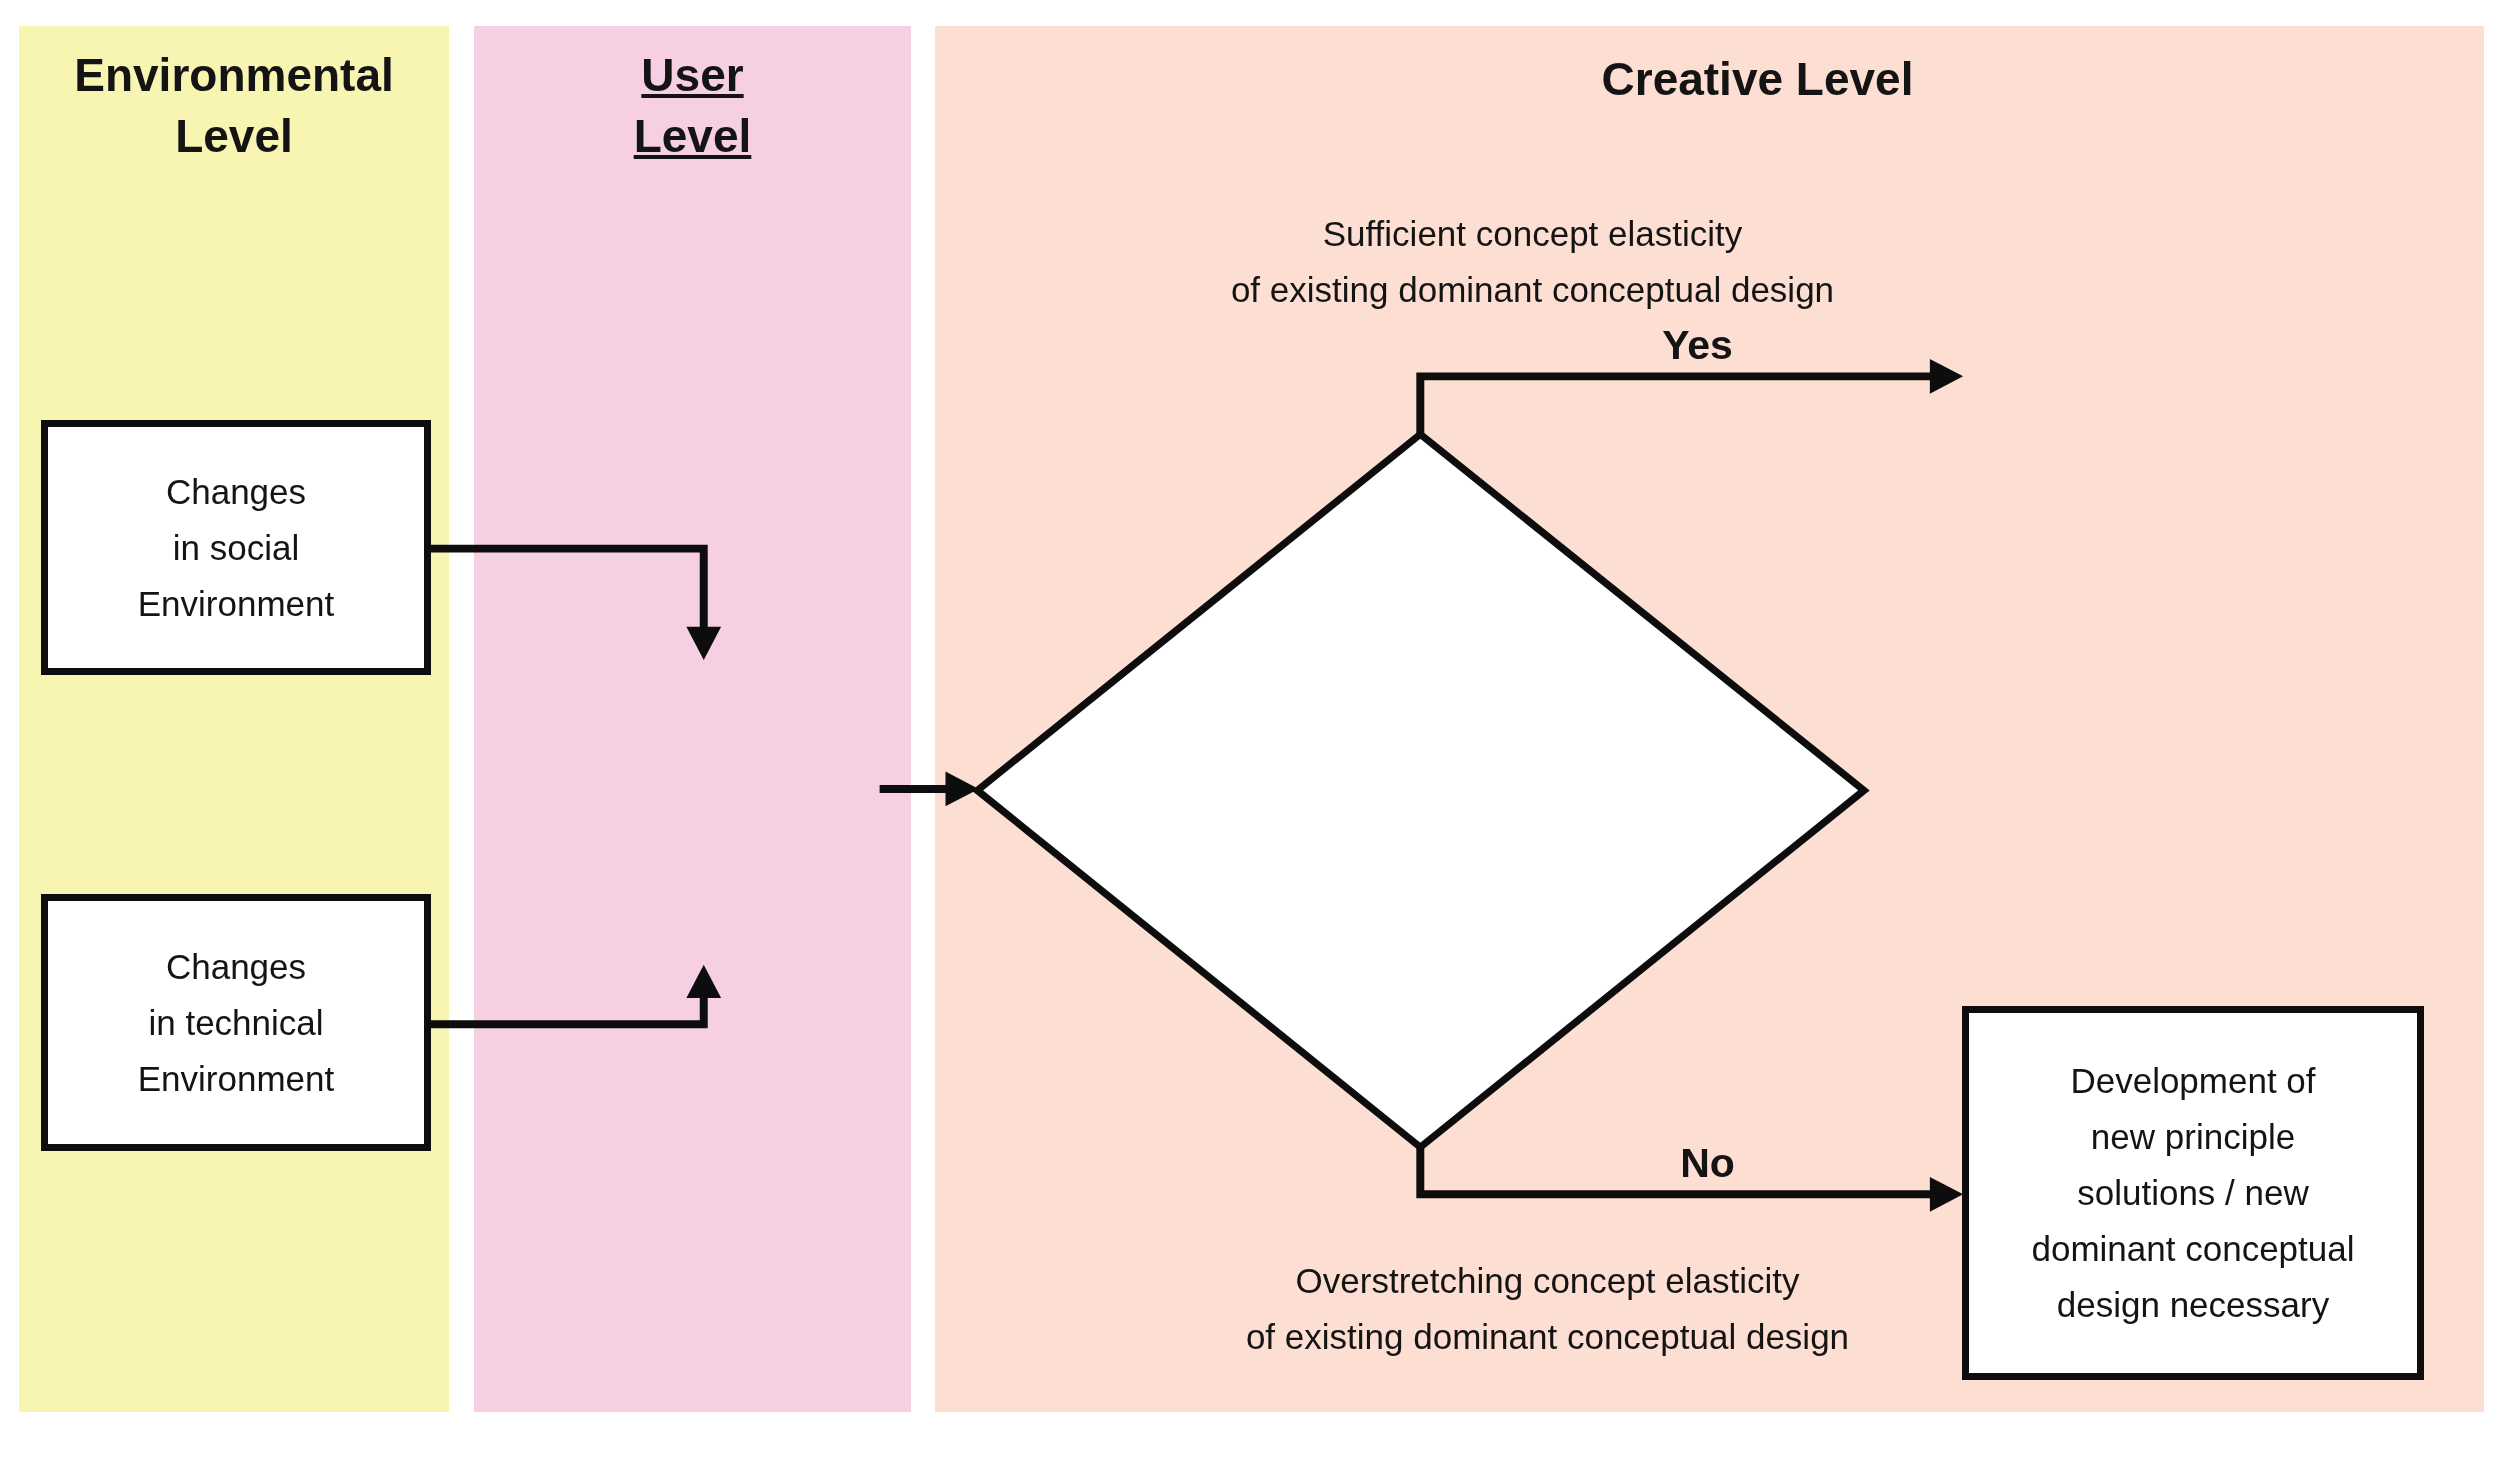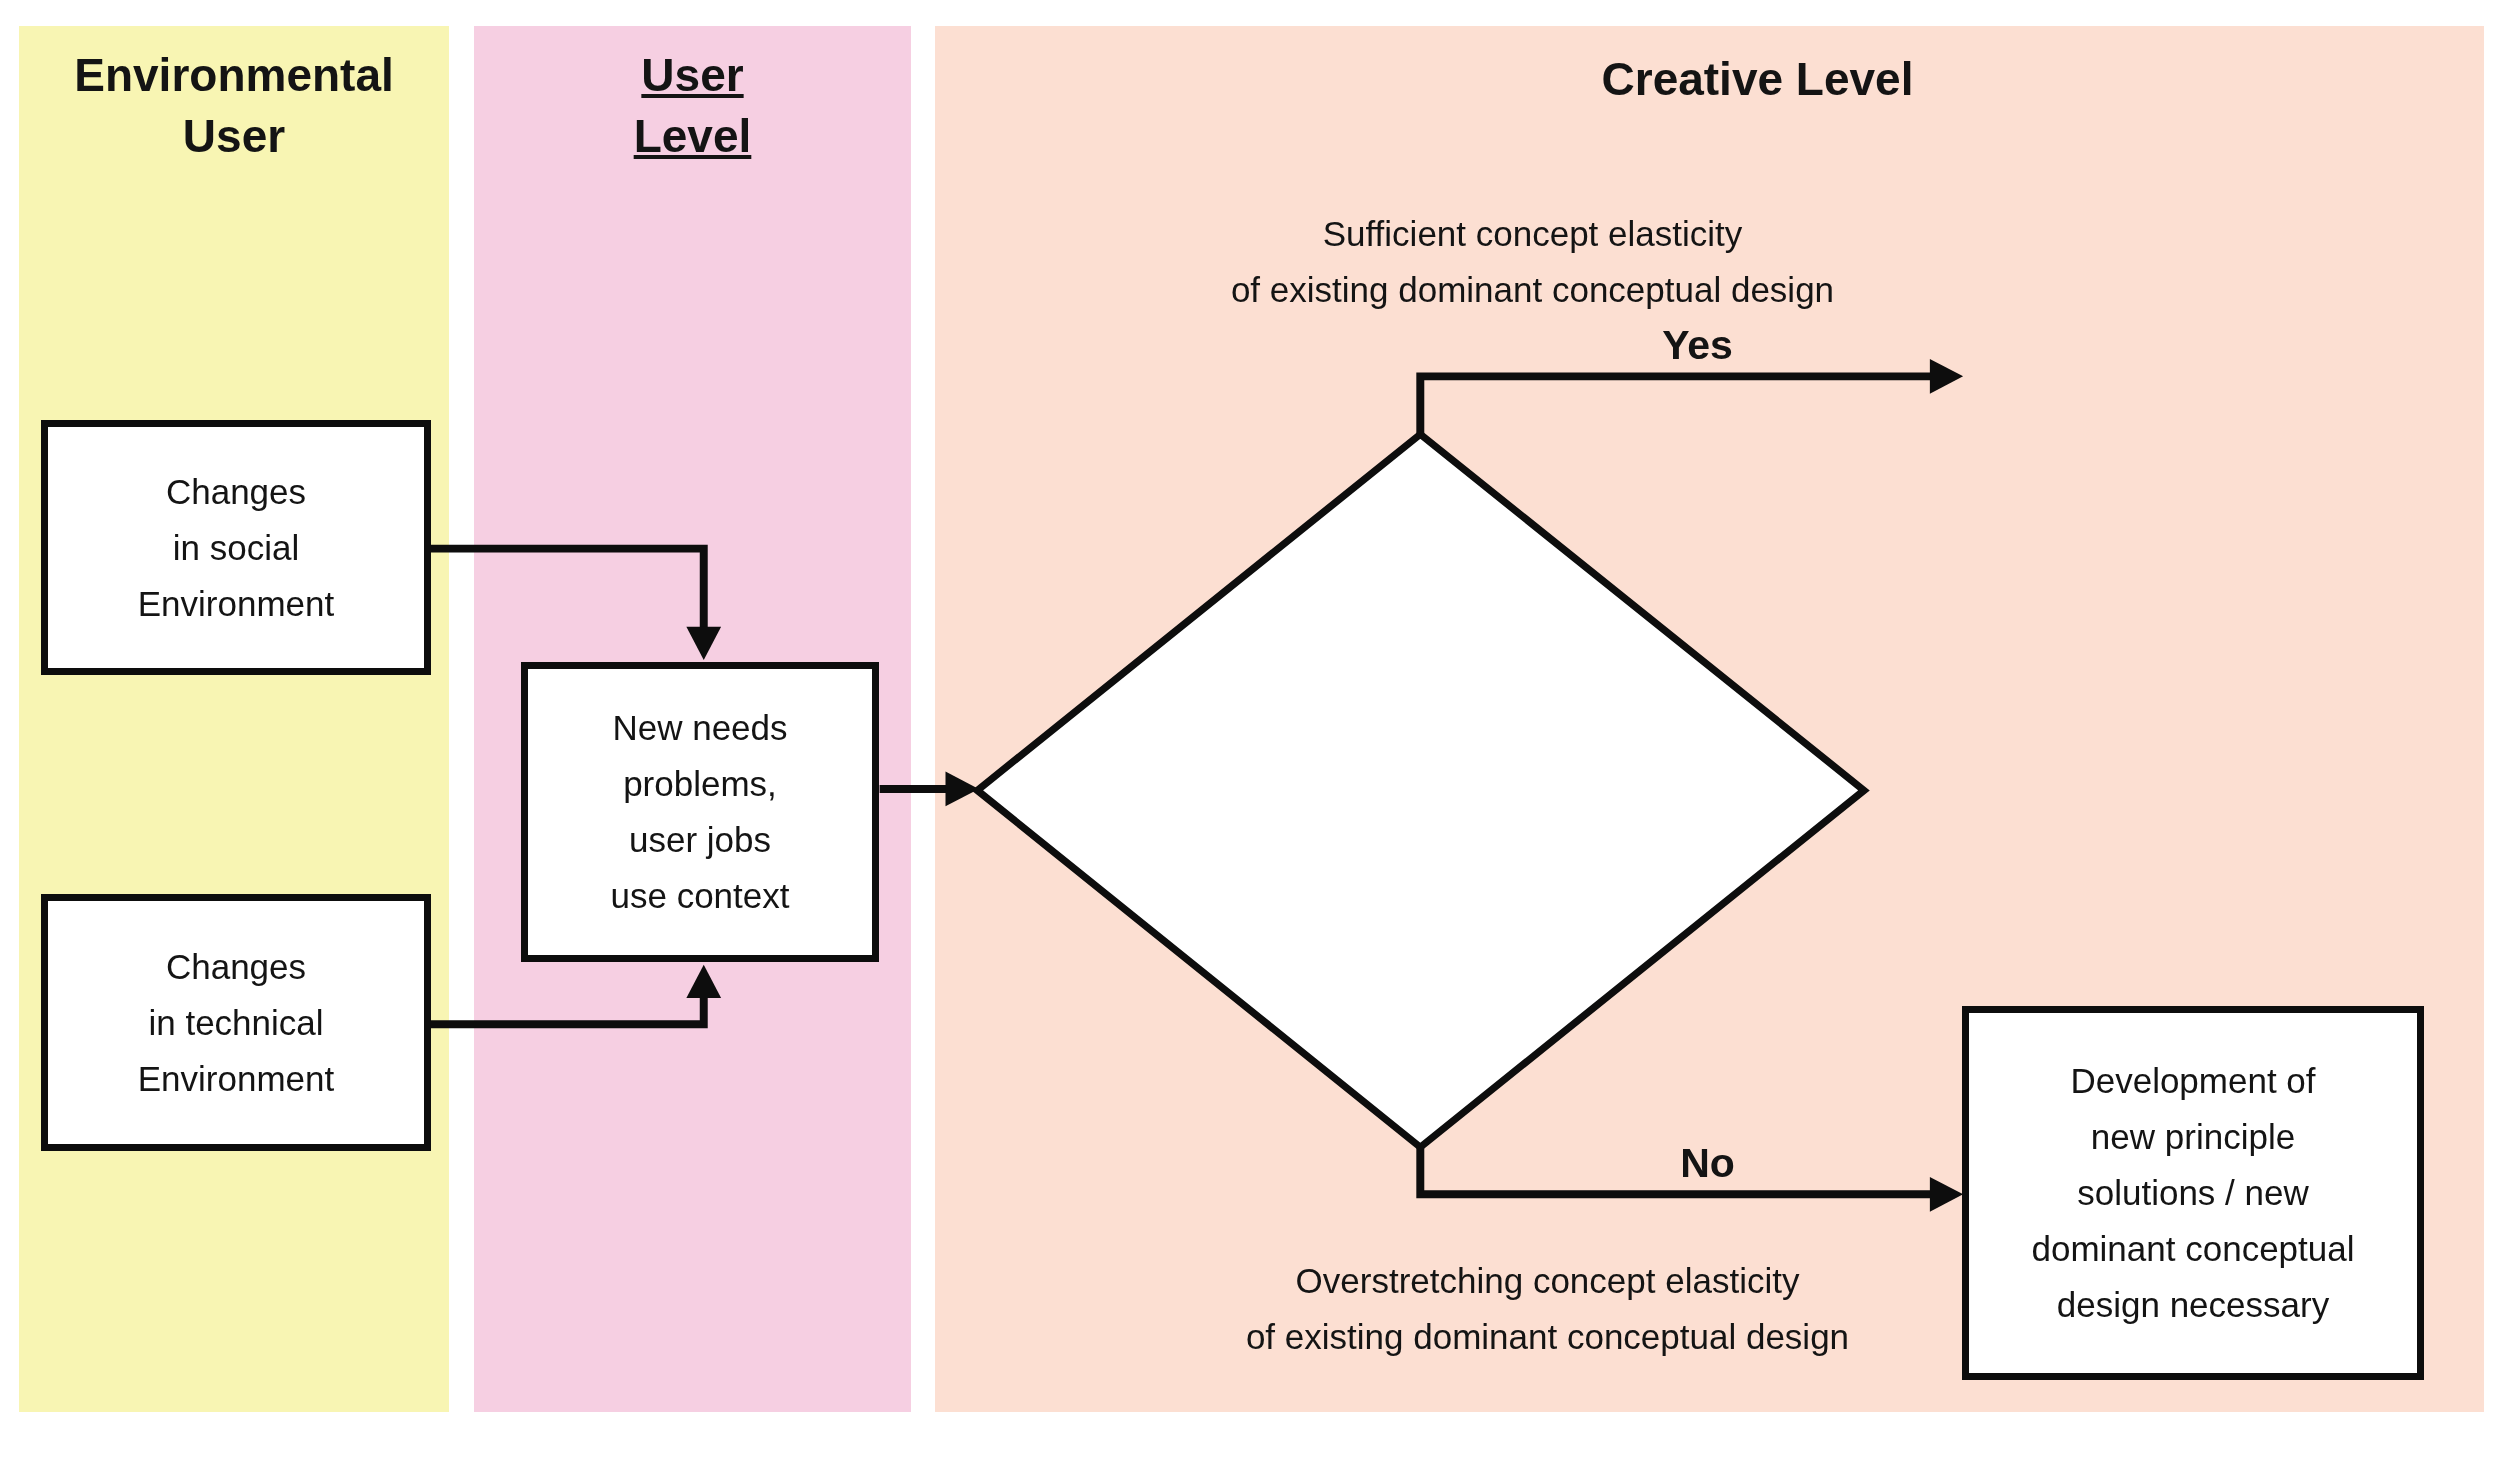--- a/index.html
+++ b/index.html
@@ -75,21 +75,21 @@
 </head>
 <body>
 
 <div class="canvas">
 
   <div class="band band-yellow" style="background: rgb(248, 245, 179);"></div>
   <div class="band band-pink" style="background: rgb(246, 207, 226);"></div>
   <div class="band band-peach" style="background: rgb(252, 223, 210);"></div>
 
   <div class="col-title title-env">Environmental
-User</div>
+Level</div>
   <div class="col-title title-user">User
 Level</div>
   <div class="col-title title-creative">Creative Level</div>
 
   <svg class="svg-layer" viewBox="0 0 3470 2013" xmlns="http://www.w3.org/2000/svg">
 
     <polyline points="595,758 972,758 972,880" fill="none" stroke="#0d0d0d" stroke-width="11"></polyline>
     <polygon points="948,866 996,866 972,912" fill="#0d0d0d"></polygon>
 
     <polyline points="595,1415 972,1415 972,1365" fill="none" stroke="#0d0d0d" stroke-width="11"></polyline>
@@ -110,26 +110,20 @@
   <div class="node node-social">
     <span>Changes
 in social
 Environment</span>
   </div>
   <div class="node node-technical">
     <span>Changes
 in technical
 Environment</span>
   </div>
-  <div class="node node-needs">
-    <span>New needs
-problems,
-user jobs
-use context</span>
-  </div>
   <div class="node node-development">
     <span>Development of
 new principle
 solutions / new
 dominant conceptual
 design necessary</span>
   </div>
 
 
   <div class="float-label label-sufficient">Sufficient concept elasticity

